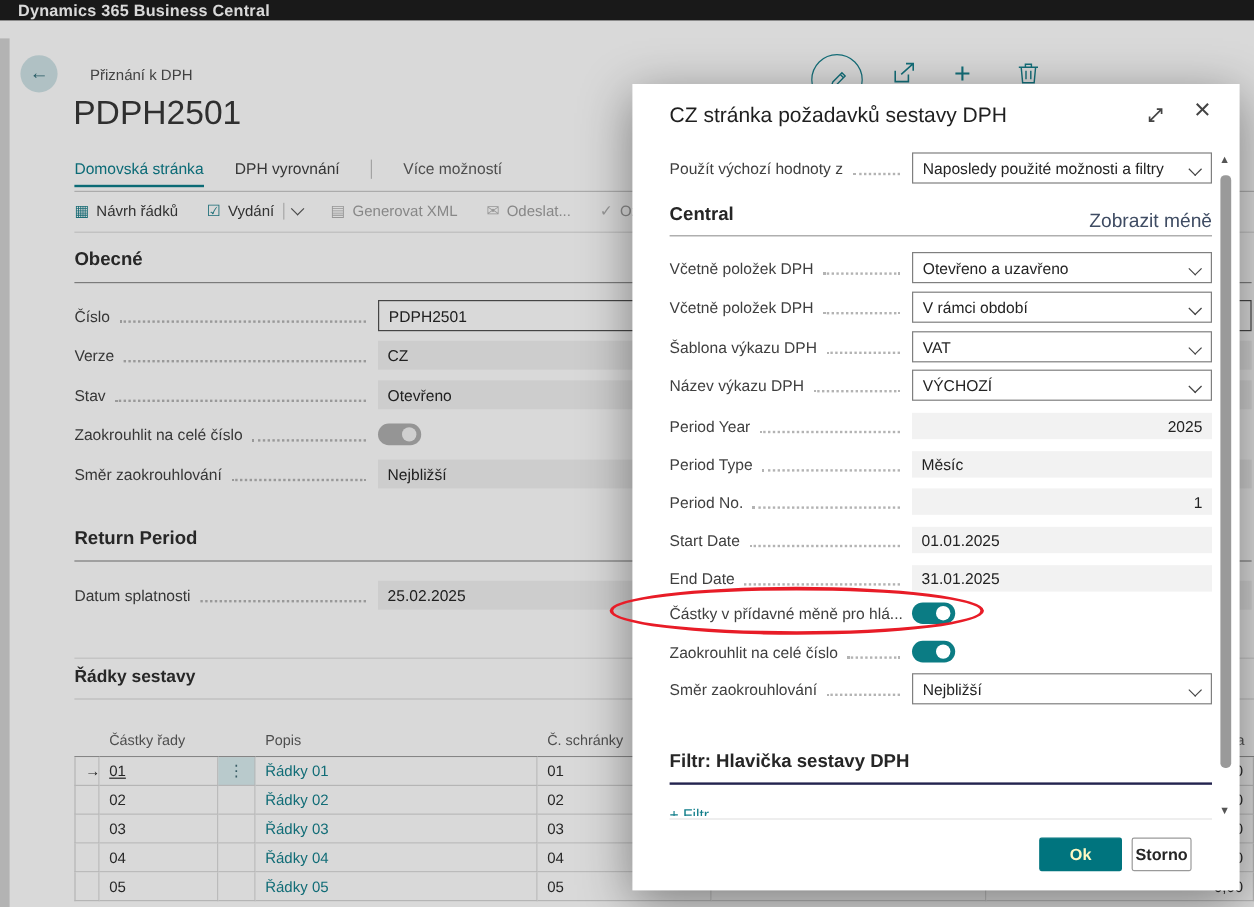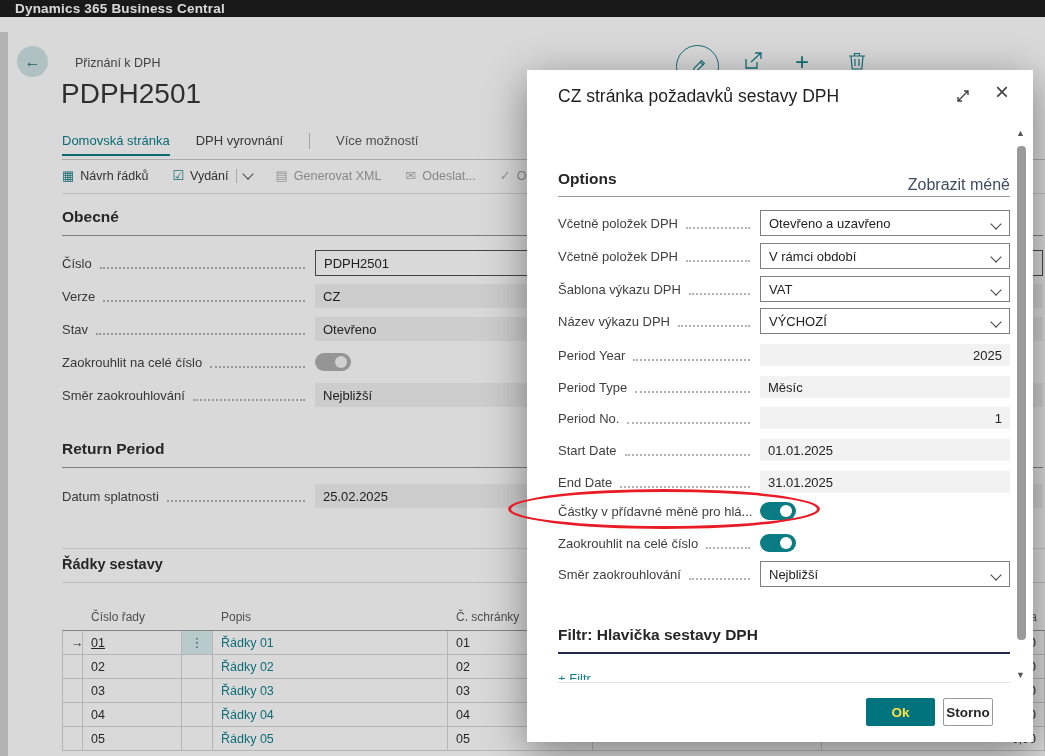--- a/index.html
+++ b/index.html
@@ -88,21 +88,21 @@
               border-bottom:1.5px solid #444;transform:rotate(45deg)}
   .gro{background:#f2f2f2;height:22px;padding:0 8px}
   .dhead{left:31px;font-size:15.5px;font-weight:600;color:#262626}
   .drule{left:31px;width:452px;height:1px;background:#9c9c9c}
   .navyrule{left:31px;width:452px;height:2px;background:#23234f}
   .showless{top:106px;right:23px;font-size:16px;color:#3f4c63;cursor:pointer}
   .addfilter{left:31px;top:601px;height:9px;overflow:hidden;font-size:13px;color:#117e8a;line-height:15px}
   .fdiv{left:31px;top:612px;width:452px;height:1px;background:#e3e3e3}
   .btn{height:28px;font-size:13.5px;font-weight:600;display:flex;align-items:center;justify-content:center;
        border-radius:2px;cursor:pointer;box-sizing:border-box}
-  .btn.primary{background:#00747e;color:#fde047;border:1px solid #00747e}
+  .btn.primary{background:#00747e;color:#fef9c3;border:1px solid #00747e}
   .btn.secondary{background:#fff;color:#262626;border:1px solid #9a9a9a}
 
   .sbar-up{right:8px;top:58px;font-size:9px;color:#555}
   .sbar-thumb{right:7px;top:76px;width:9px;height:494px;background:#9a9a9a;border-radius:4px}
   .sbar-down{right:8px;top:600px;font-size:9px;color:#555}
 
   
   .redellipse{left:508px;top:489px;width:312px;height:40px;border:3px solid #e81c27;border-radius:50%;
               z-index:30;box-sizing:border-box}
 </style>
@@ -227,21 +227,21 @@
   <div class="ctl ro">25.02.2025</div>
 </div>
 
 <div class="abs hline" style="left:62px;top:548px;right:0;background:#e2e2e2"></div>
 <div class="abs subheading" style="top:556px">Řádky sestavy</div>
 <div class="abs hline" style="left:62px;top:582px;right:0;background:#dcdcdc"></div>
 
 <div class="abs tbl">
   <div class="trow">
     <div class="hc w0"></div>
-    <div class="hc w1">Číslo řady</div>
+    <div class="hc w1">Částky řady</div>
     <div class="hc w2"></div>
     <div class="hc w3">Popis</div>
     <div class="hc w4">Č. schránky</div>
     <div class="hc w5"></div>
     <div class="hc wlast rightal">Částka</div>
   </div>
 
   <div class="trow">
     <div class="c w0 first">
         <span>→</span>
@@ -305,22 +305,32 @@
   <div class="abs dtitle">CZ stránka požadavků sestavy DPH</div>
   <div class="abs dico" style="right:62px;top:18px">
     <svg width="16" height="16" viewBox="0 0 16 16">
       <path d="M3 13 L13 3 M9 3 h4 v4 M3 9 v4 h4" fill="none" stroke="#444" stroke-width="1.4"></path>
     </svg>
   </div>
   <div class="abs dico" style="right:24px;top:8px;font-size:24px;font-weight:300">
     <span>×</span>
   </div>
 
-
-  <div class="abs dhead" style="top:100px">Options</div>
+  <div class="abs drow" style="top:57px">
+    <div class="dlwrap">
+        <span class="flbl">Použít výchozí hodnoty z</span>
+        <span class="leader"></span>
+      </div>
+    <div class="dctl sel">
+      <span style="overflow:hidden;white-space:nowrap">Naposledy použité možnosti a filtry</span>
+      <span class="schev"></span>
+    </div>
+  </div>
+
+  <div class="abs dhead" style="top:100px">Central</div>
   <div class="abs showless">Zobrazit méně</div>
   <div class="abs drule" style="top:126px"></div>
 
   <div class="abs drow" style="top:140px">
     <div class="dlwrap">
         <span class="flbl">Včetně položek DPH</span>
         <span class="leader"></span>
       </div>
     <div class="dctl sel">
         <span>Otevřeno a uzavřeno</span>

